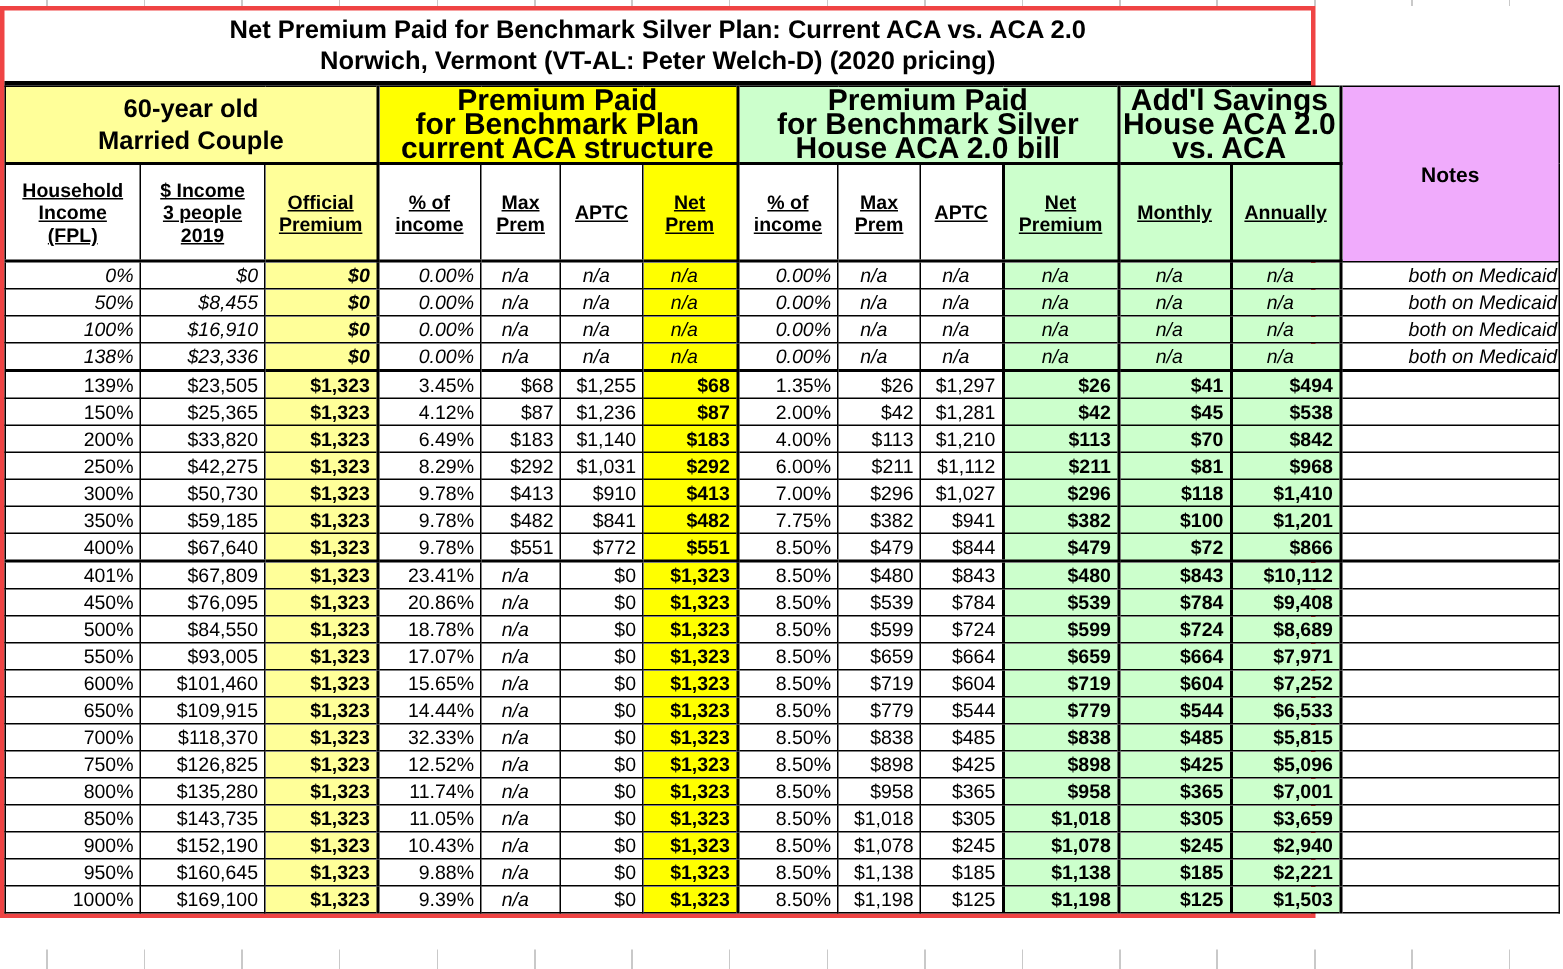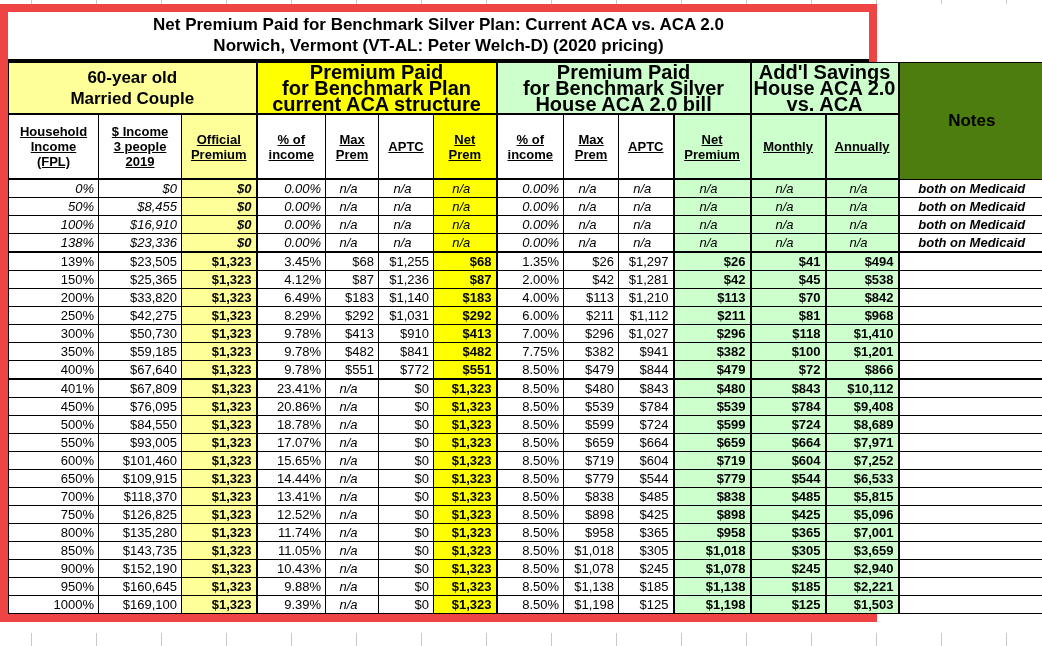--- a/index.html
+++ b/index.html
@@ -16,21 +16,21 @@
       transparent 0px, transparent 31px,
       #c9c9c9 31px, #c9c9c9 32px,
       transparent 32px, transparent 65px);
   }
   .gridline-strip.top { top: 0; height: 4px; }
   .gridline-strip.bottom { top: 633px; height: 13px; }
 
   .outer {
     position: absolute; top: 4px; left: 0;
     width: 877px;
-    border: 8px solid #ef4444;
+    border: 3px solid #ef4444;
     background: #fff;
   }
   .title-block {
     border-bottom: 3px solid #000;
     padding: 2px 0 3px 0;
   }
   .title-line {
     text-align: center;
     font-weight: bold;
     font-size: 17px;
@@ -50,32 +50,32 @@
   }
   thead th {
     white-space: pre-line;
     text-align: center;
     vertical-align: middle;
     font-weight: bold;
   }
   .row-group th { height: 49px; font-size: 20px; line-height: 16px; border-bottom-width: 2px; }
   .row-group th.h-demo { font-size: 17px; line-height: 21px; }
   .row-cols  th { height: 65px; font-size: 13px; line-height: 15px; border-bottom-width: 2px; text-decoration: underline; }
-  th.h-notes { background: #4d7c0f; font-size: 17px; border-bottom-width: 1px; text-align: center; }
+  th.h-notes { background: #f0abfc; font-size: 14px; border-bottom-width: 1px; text-align: center; }
 
   tbody td {
     height: 17px;
     font-size: 13px;
     line-height: 15px;
     vertical-align: middle;
   }
   td.num { text-align: right; padding-right: 4px; }
   td.bold { font-weight: bold; }
   td.na { text-align: center; font-style: italic; font-weight: normal; padding-right: 8px; }
-  td.notes { text-align: center; font-style: italic; font-weight: bold; }
+  td.notes { text-align: right; font-style: italic; }
   tr.medicaid td { font-style: italic; }
   tr.break-after td { border-bottom: 2px solid #000; }
 
   .bg-py { background: #FFFF99; }
   .bg-y  { background: #FFFF00; }
   .bg-g  { background: #CCFFCC; }
   .bR2 { border-right: 2px solid #000; }
   .bL2 { border-left: 2px solid #000; }
 </style>
 </head>
@@ -418,21 +418,21 @@
           <td class="num">$544</td>
           <td class="num bold bg-g bL2 bR2">$779</td>
           <td class="num bold bg-g bR2">$544</td>
           <td class="num bold bg-g bR2">$6,533</td>
           <td class="notes"></td>
         </tr>
         <tr>
           <td class="num">700%</td>
           <td class="num">$118,370</td>
           <td class="num off bold bg-py bR2">$1,323</td>
-          <td class="num">13.41%</td>
+          <td class="num">32.33%</td>
           <td class="num na">n/a</td>
           <td class="num">$0</td>
           <td class="num bold bg-y bR2">$1,323</td>
           <td class="num">8.50%</td>
           <td class="num">$838</td>
           <td class="num">$485</td>
           <td class="num bold bg-g bL2 bR2">$838</td>
           <td class="num bold bg-g bR2">$485</td>
           <td class="num bold bg-g bR2">$5,815</td>
           <td class="notes"></td>

